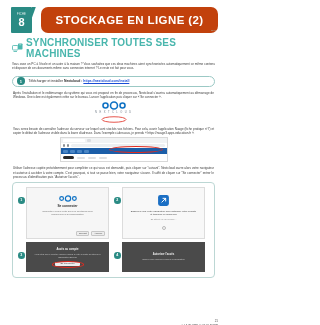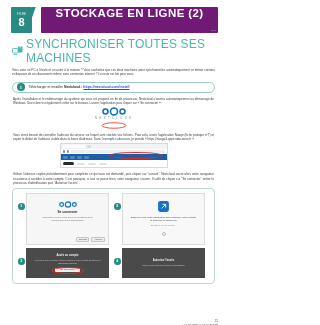--- a/index.html
+++ b/index.html
@@ -64,27 +64,27 @@
     content: "";
     position: absolute;
     left: 1px; top: -4px;
     width: 4px; height: 36px;
     background: #2a8b84;
     transform: rotate(20deg);
     transform-origin: top left;
   }
   .title-bar {
     flex: 1;
-    background: #701a75;
+    background: #c2410c;
     color: #ffffff;
     display: flex;
-    align-items: flex-start;
+    align-items: center;
     justify-content: center;
     position: relative;
-    border-radius: 1px;
+    border-radius: 7px;
   }
   .title-text {
     font-size: 11.5px;
     font-weight: bold;
     letter-spacing: 0.4px;
   }
   .title-corner {
     position: absolute;
     right: 2px; bottom: 1px;
     font-size: 2.4px;
@@ -94,22 +94,22 @@
 
   
   .subtitle-row {
     display: flex;
     align-items: center;
     gap: 3px;
     margin: 4px 0 0 12px;
   }
   .sync-icon { width: 11px; height: 10px; flex: 0 0 auto; }
   .subtitle-text {
-    font-size: 12px;
-    font-weight: normal;
+    font-size: 10px;
+    font-weight: bold;
     color: #49b6ad;
     letter-spacing: 0.15px;
   }
 
   
   .intro {
     margin: 3px 12px 0 12px;
     font-size: 3.05px;
     line-height: 4.3px;
     color: #3a3a3a;

